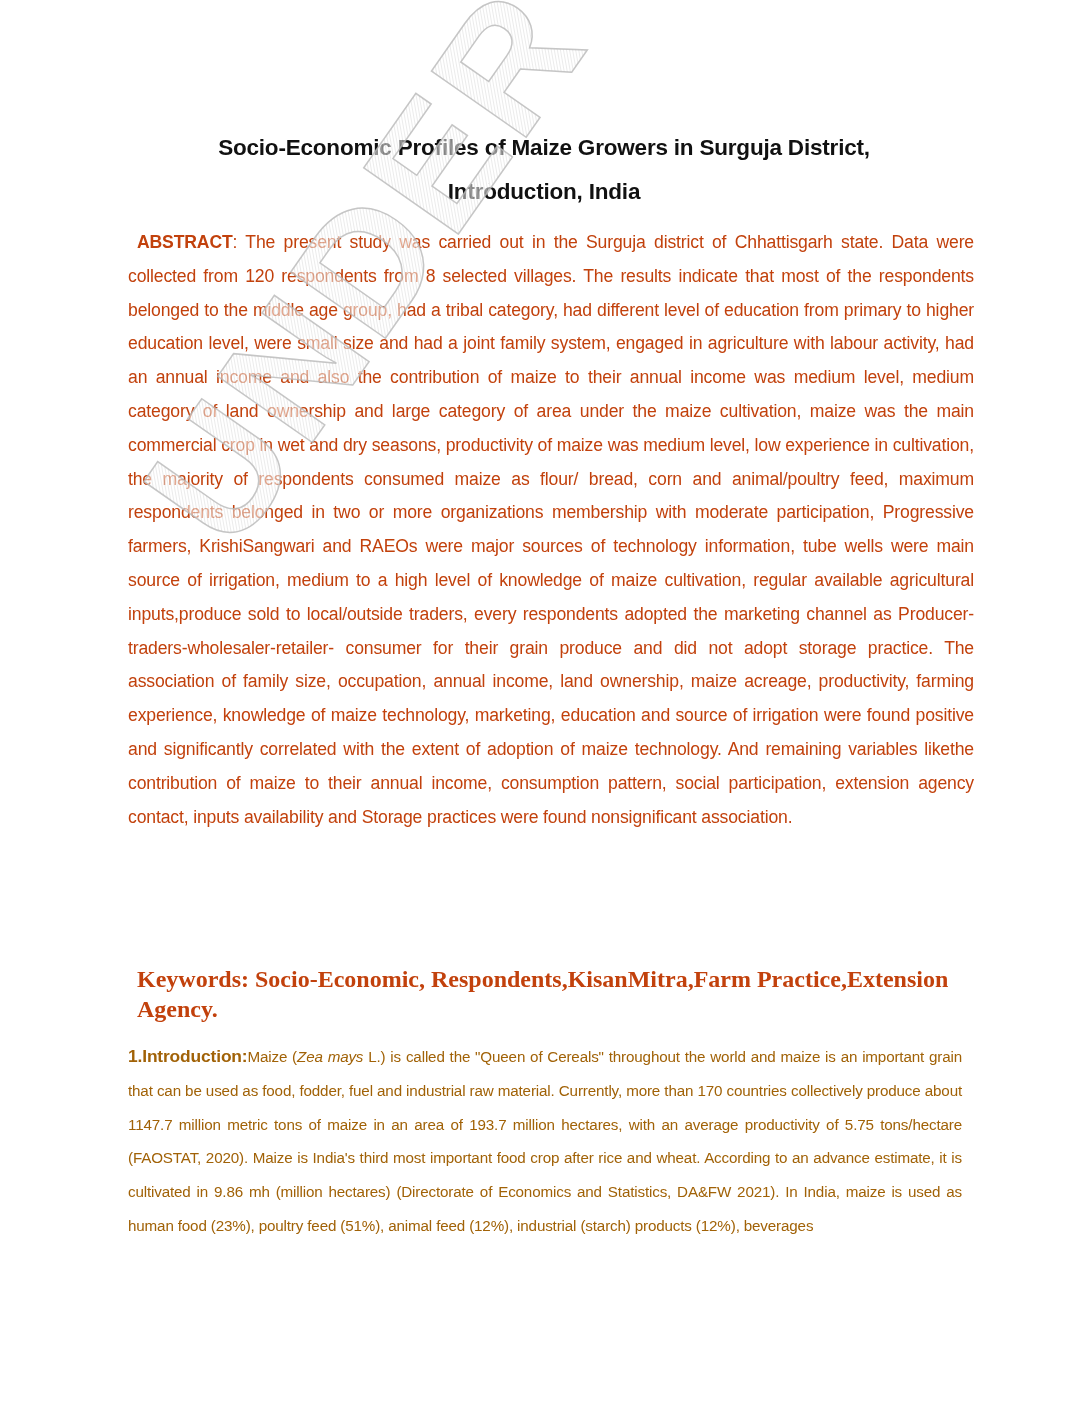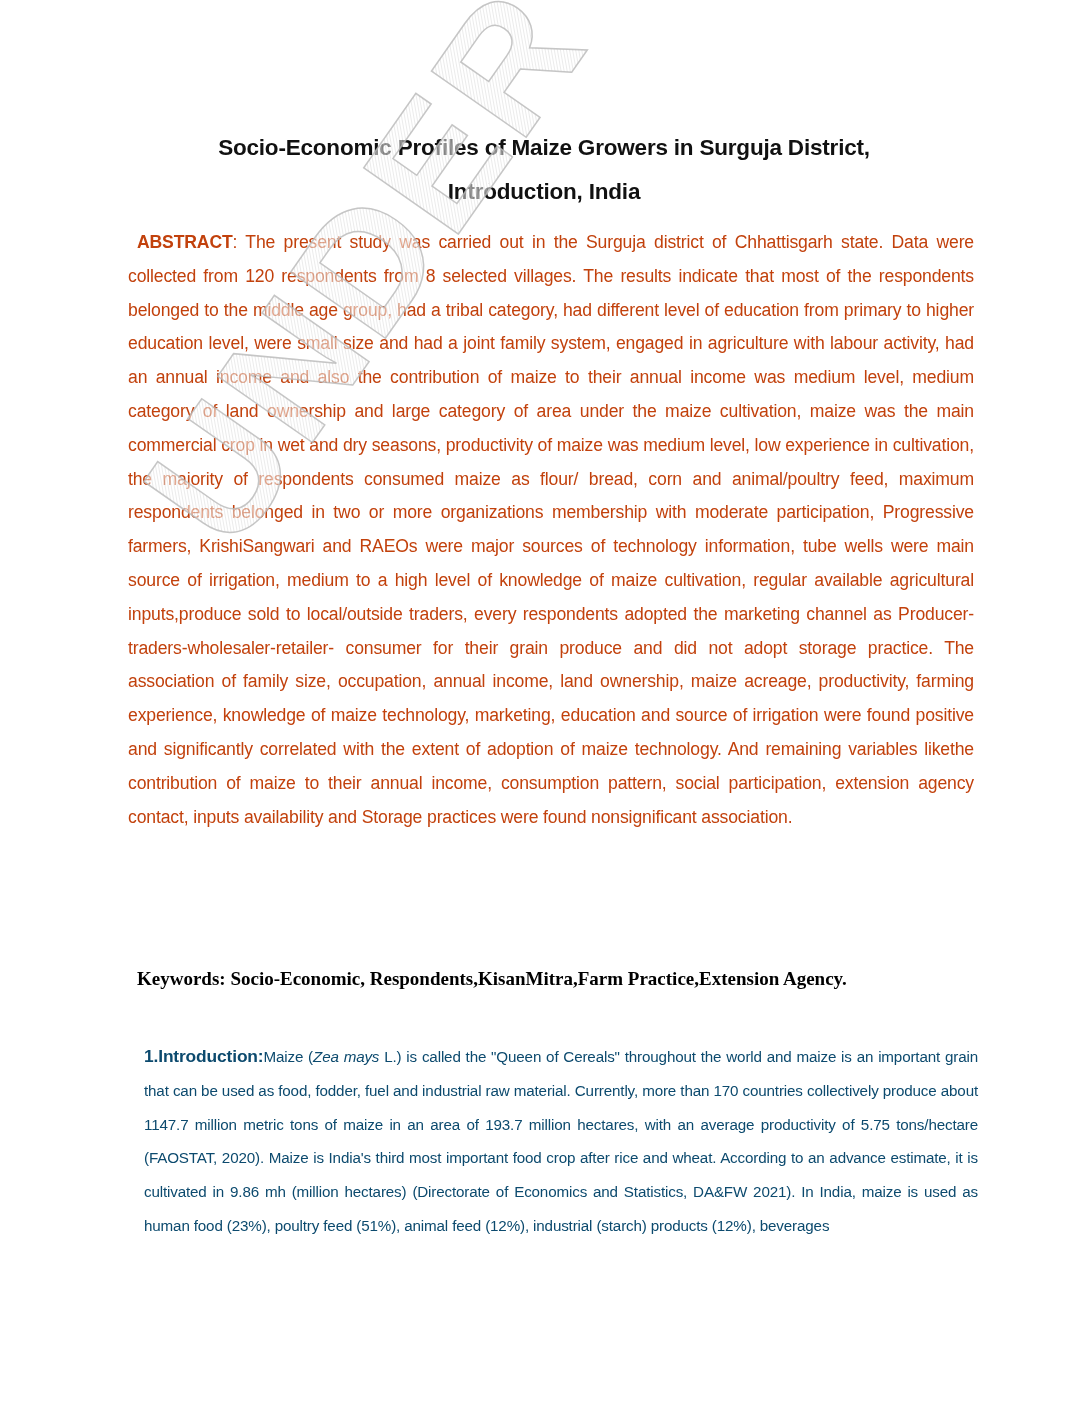--- a/index.html
+++ b/index.html
@@ -11,26 +11,26 @@
     font-size: 22.5px; line-height: 44px; letter-spacing: -0.2px; color: #111;
   }
   .abstract {
     position: absolute; left: 128px; width: 846px; top: 226px;
     font-family: "Liberation Sans", sans-serif; font-size: 17.6px; line-height: 33.8px;
     text-align: justify; color: #c2410c; letter-spacing: -0.15px;
   }
   .abstract .lead { font-weight: bold; margin-left: 9px; }
   .keywords {
     position: absolute; left: 137px; top: 964px; width: 860px;
-    font-family: "Liberation Serif", serif; font-weight: bold; font-size: 19px; line-height: 30px; color: #000000;
+    font-family: "Liberation Serif", serif; font-weight: bold; font-size: 24px; line-height: 30px; color: #c2410c;
   }
   .intro {
-    position: absolute; left: 144px; width: 834px; top: 1040px;
+    position: absolute; left: 128px; width: 834px; top: 1040px;
     font-family: "Liberation Sans", sans-serif; font-size: 15.2px; line-height: 33.8px;
-    text-align: justify; color: #0c4a6e; letter-spacing: -0.15px;
+    text-align: justify; color: #a16207; letter-spacing: -0.15px;
   }
   .intro .heading { font-weight: bold; font-size: 17.4px; }
   .intro em { font-style: italic; }
   .watermark {
     position: absolute; left: 110px; top: 470px; width: 1000px; height: 200px;
     pointer-events: none; z-index: 5;
     transform: rotate(-55deg); transform-origin: 0 0;
   }
   .watermark svg { overflow: visible; }
 </style>

